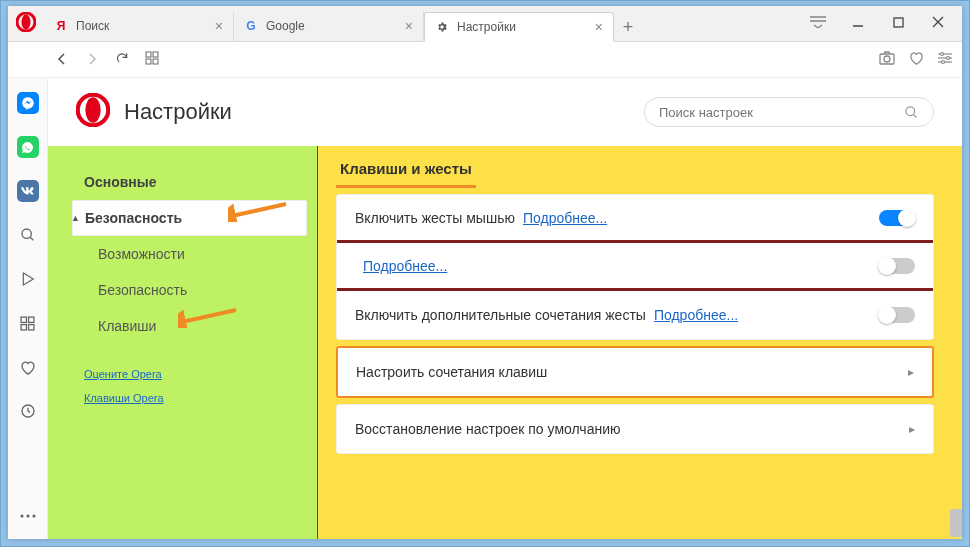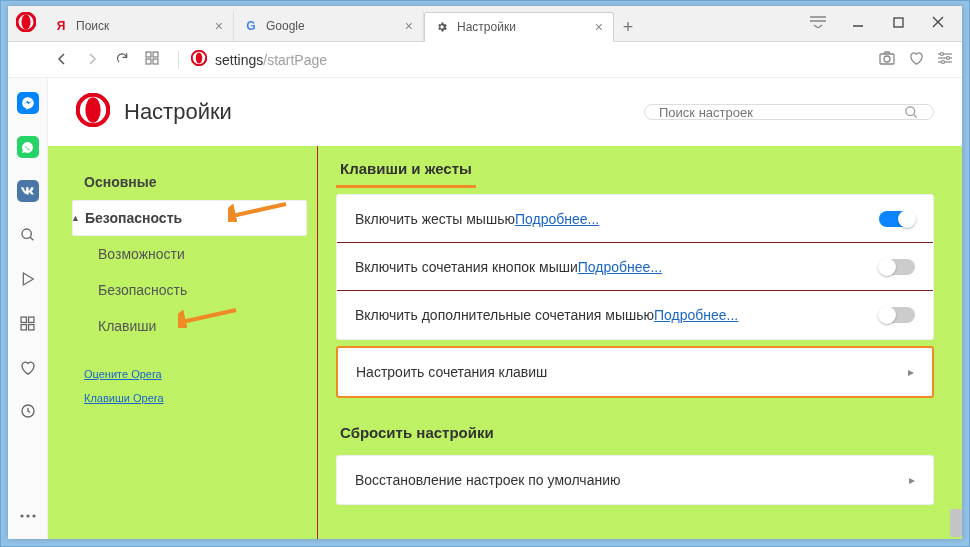--- a/index.html
+++ b/index.html
@@ -24,38 +24,38 @@
   .addr .url { color:#333;}
   .addr .url .gray{color:#a0a0a0;}
   .addr .right { display:flex; gap:14px; color:#888; margin-left:auto; align-items:center;}
   
   .content { flex:1; display:flex; overflow:hidden;}
   .siderail { width:40px; background:#fafafa; border-right:1px solid #eee; display:flex; flex-direction:column; align-items:center; padding-top:14px; gap:22px;}
   .siderail .ic { width:22px; height:22px; display:flex; align-items:center; justify-content:center; color:#666; border-radius:5px;}
   .main { flex:1; display:flex; flex-direction:column; overflow:hidden;}
   .hdr { height:68px; display:flex; align-items:center; padding:0 28px; gap:14px;}
   .hdr h1 { font-size:22px; font-weight:400; color:#333;}
-  .search { margin-left:auto; width:290px; height:16px; border:1px solid #ddd; border-radius:17px; display:flex; align-items:center; padding:0 14px; color:#888; font-size:13px;}
+  .search { margin-left:auto; width:290px; height:30px; border:1px solid #ddd; border-radius:17px; display:flex; align-items:center; padding:0 14px; color:#888; font-size:13px;}
   .search input { border:none; outline:none; flex:1; font-size:13px; color:#333; background:transparent;}
   .cols { flex:1; display:flex; overflow:hidden;}
   .leftnav { width:270px; padding:18px 10px 0 24px; background:#bef264; border-right:1px solid #b91c1c; position:relative;}
   .leftnav .item { height:36px; display:flex; align-items:center; font-size:14px; color:#424242; padding-left:12px; cursor:pointer; position:relative;}
   .leftnav .item.bold{font-weight:600;}
   .leftnav .item.active{background:#fff; border:1px solid #eee; border-radius:2px;}
   .leftnav .item.sub{padding-left:26px; color:#555;}
   .leftnav .caret{font-size:9px; position:absolute; left:-2px; color:#555;}
   .leftnav .spacer{height:24px;}
   .leftnav a.link{color:#1b66c9; text-decoration:underline; font-size:11px; display:block; padding-left:12px; margin-bottom:12px;}
-  .rightpane { flex:1; padding:8px 28px 0 18px; overflow:auto; background:#bef264;}
+  .rightpane { flex:1; padding:8px 28px 0 18px; overflow:auto; background:#fde047;}
   .sect-title { font-size:15px; font-weight:600; color:#333; padding:6px 4px 8px; display:inline-block; border-bottom:3px solid #f08a24; margin-bottom:6px;}
   .sect-title.plain{border-bottom:none; margin-top:14px;}
   .card { background:#fff; border:1px solid #eee; border-radius:3px; margin-bottom:6px;}
-  .row { min-height:48px; display:flex; align-items:center; padding:0 18px; font-size:14px; color:#333; border-bottom:1px solid #7f1d1d; position:relative;}
+  .row { min-height:48px; display:flex; align-items:center; padding:0 18px; font-size:14px; color:#333; border-bottom:3px solid #7f1d1d; position:relative;}
   .row:last-child{border-bottom:none;}
-  .row a{color:#1b66c9; text-decoration:underline; }
+  .row a{color:#1b66c9; text-decoration:underline; margin-left:8px;}
   .toggle { width:36px; height:16px; border-radius:10px; background:#ccc; position:relative; margin-left:auto;}
   .toggle::after{content:""; position:absolute; width:18px; height:18px; background:#fff; border-radius:50%; top:-1px; left:-1px; box-shadow:0 1px 2px rgba(0,0,0,.3);}
   .toggle.on{background:#0a84ff;}
   .toggle.on::after{left:auto; right:-1px;}
   .row.nav .chev{margin-left:auto; color:#888; font-size:12px;}
   .card.hl{border:2px solid #f08a24;}
   .arrow { position:absolute; }
   .arrow svg{display:block;}
   .scrollbar{position:absolute; right:0px; bottom:2px; width:12px; height:28px; background:#c4c4c4; border-radius:2px;}
 </style>
@@ -134,30 +134,20 @@
         </svg>
     </span>
     <span class="nav">
       <svg width="14" height="14" viewBox="0 0 14 14" stroke="#666" fill="none">
           <rect x="1" y="1" width="5" height="5"></rect>
           <rect x="8" y="1" width="5" height="5"></rect>
           <rect x="1" y="8" width="5" height="5"></rect>
           <rect x="8" y="8" width="5" height="5"></rect>
         </svg>
     </span>
-    <div class="urlbox">
-      <span class="divider"></span>
-      <span>
-        <svg width="16" height="16" viewBox="0 0 40 40">
-            <ellipse cx="20" cy="20" rx="18" ry="18" fill="none" stroke="#e2001a" stroke-width="5"></ellipse>
-            <ellipse cx="20" cy="20" rx="8" ry="14" fill="#e2001a"></ellipse>
-          </svg>
-      </span>
-      <span class="url"><span>settings</span><span class="gray">/startPage</span></span>
-    </div>
     <div class="right">
       <span>
         <svg width="16" height="14" viewBox="0 0 16 14" fill="none" stroke="#888" stroke-width="1.3">
             <rect x="1" y="3" width="14" height="10" rx="1"></rect>
             <circle cx="8" cy="8" r="3"></circle>
             <path d="M5 3l1-2h4l1 2"></path>
           </svg>
       </span>
       <span>
         <svg width="15" height="14" viewBox="0 0 24 22" fill="none" stroke="#888" stroke-width="2">
@@ -297,38 +287,36 @@
 
         <div class="rightpane">
           <div class="sect-title">Клавиши и жесты</div>
           <div class="card">
             <div class="row">
               <span>Включить жесты мышью</span>
               <a href="#">Подробнее...</a>
               <div class="toggle on"></div>
             </div>
             <div class="row">
-              <span>Включить сочетания кнопок мыши</span>
               <a href="#">Подробнее...</a>
               <div class="toggle"></div>
             </div>
             <div class="row">
-              <span>Включить дополнительные сочетания мышью</span>
+              <span>Включить дополнительные сочетания жесты</span>
               <a href="#">Подробнее...</a>
               <div class="toggle"></div>
             </div>
           </div>
           <div class="card hl">
             <div class="row nav">
               <span>Настроить сочетания клавиш</span>
               <span class="chev">▸</span>
             </div>
           </div>
 
-          <div class="sect-title plain">Сбросить настройки</div>
           <div class="card">
             <div class="row nav">
               <span>Восстановление настроек по умолчанию</span>
               <span class="chev">▸</span>
             </div>
           </div>
         </div>
       </div>
     </div>
   </div>

